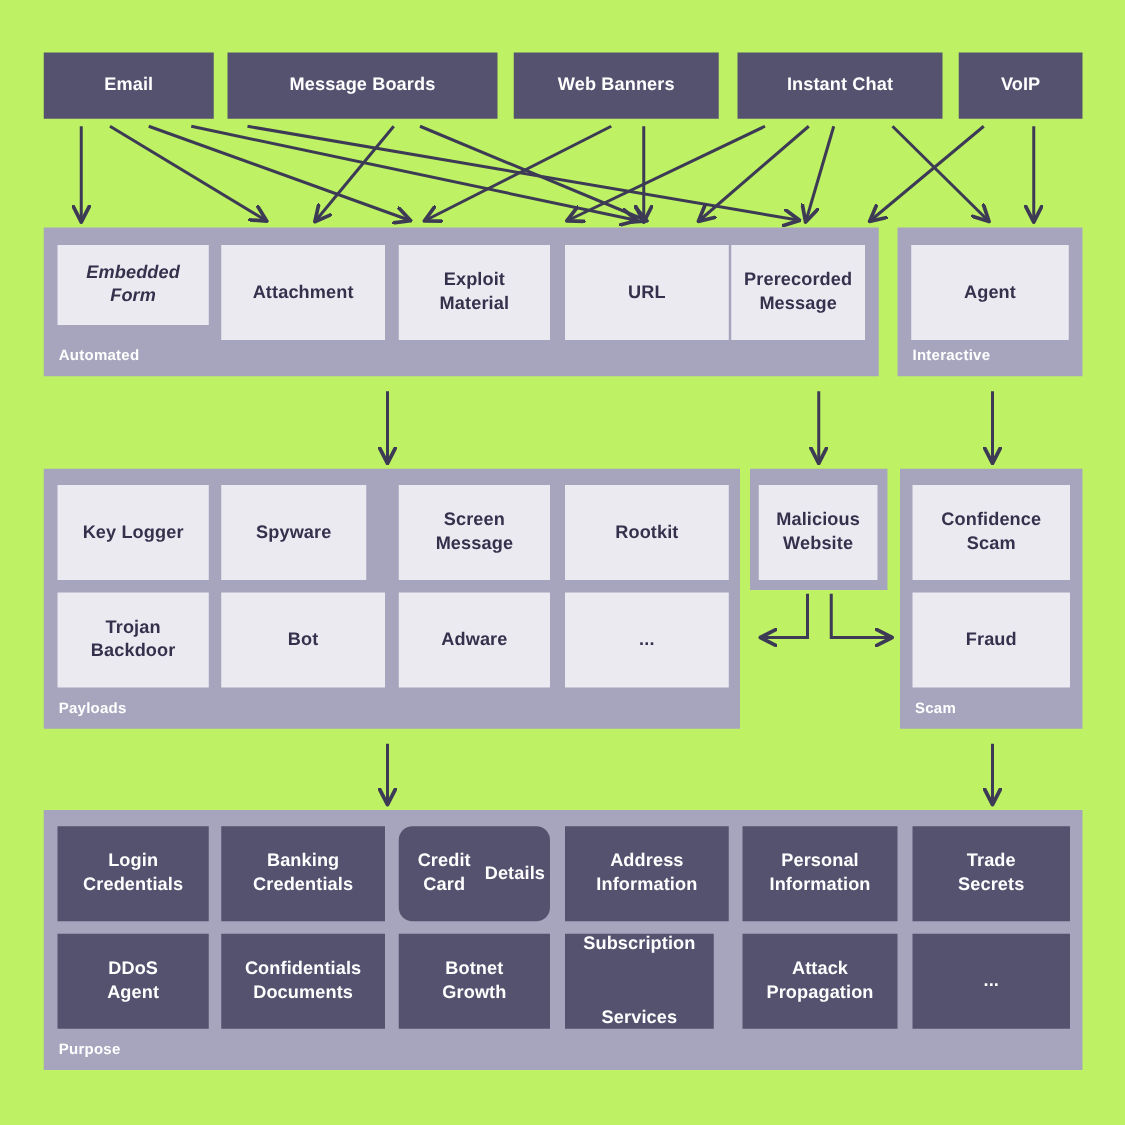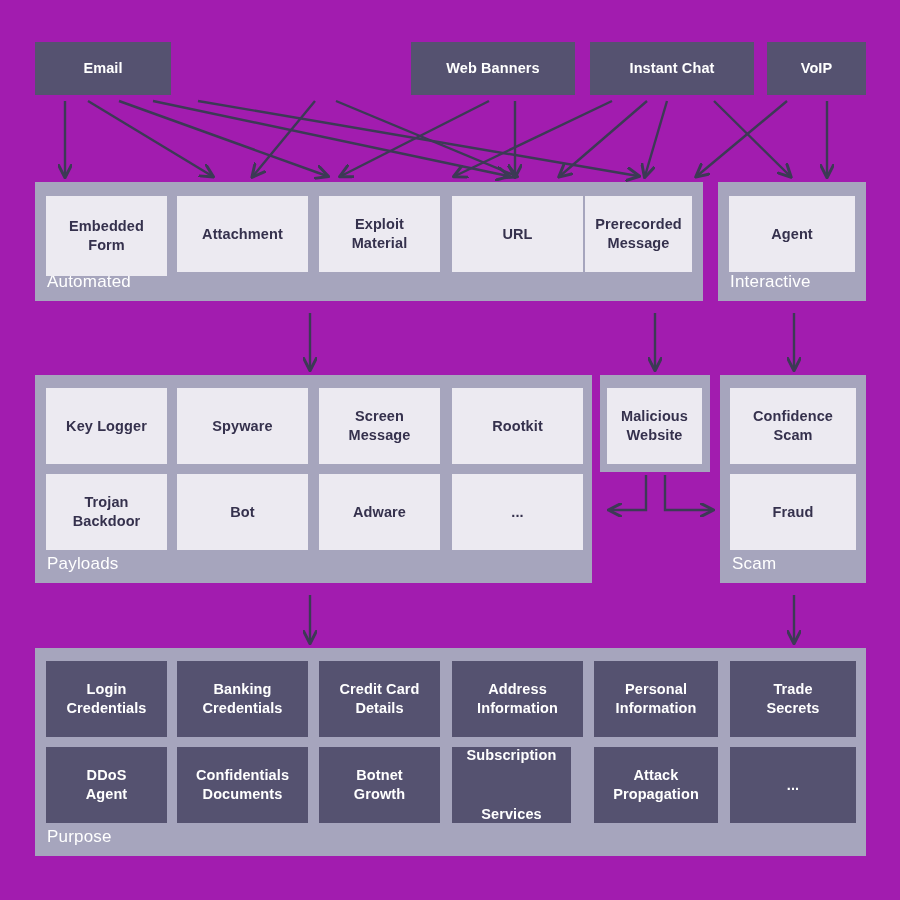--- a/index.html
+++ b/index.html
@@ -9,21 +9,21 @@
     background: #ffffff;
   }
   body {
     font-family: "Liberation Sans", sans-serif;
     -webkit-font-smoothing: antialiased;
   }
   #stage {
     position: relative;
     width: 900px;
     height: 900px;
-    background: #a21caf;
+    background: #bef264;
     overflow: hidden;
   }
 
   
   .abs { position: absolute; box-sizing: border-box; }
 
   
   .node-dark {
     background: #555270;
     color: #ffffff;
@@ -54,22 +54,22 @@
   }
 
   
   .band {
     background: #a6a5bd;
   }
 
   
   .band-label {
     color: #ffffff;
-    font-size: 17px;
-    font-weight: normal;
+    font-size: 12px;
+    font-weight: bold;
     letter-spacing: 0.2px;
     line-height: 1;
     white-space: nowrap;
   }
 
   
   #connectors {
     position: absolute;
     left: 0;
     top: 0;
@@ -84,34 +84,37 @@
   }
 </style>
 </head>
 <body>
 
 <div id="stage">
 
   <div class="abs node-dark" style="left:35px; top:42px; width:136px; height:53px;">
     <span>Email</span>
   </div>
+  <div class="abs node-dark" style="left:182px; top:42px; width:216px; height:53px;">
+    <span>Message Boards</span>
+  </div>
   <div class="abs node-dark" style="left:411px; top:42px; width:164px; height:53px;">
     <span>Web Banners</span>
   </div>
   <div class="abs node-dark" style="left:590px; top:42px; width:164px; height:53px;">
     <span>Instant Chat</span>
   </div>
   <div class="abs node-dark" style="left:767px; top:42px; width:99px; height:53px;">
     <span>VoIP</span>
   </div>
 
   <div class="abs band" style="left:35px; top:182px; width:668px; height:119px;">
     <div class="abs band-label" style="left:12px; bottom:11px;">Automated</div>
   </div>
-  <div class="abs node-light" style="left:46px; top:196px; width:121px; height:80px; flex-direction:column;">
+  <div class="abs node-light" style="left:46px; top:196px; width:121px; height:64px; flex-direction:column;font-style:italic;">
     <span>Embedded</span>
     <span>Form</span>
   </div>
   <div class="abs node-light" style="left:177px; top:196px; width:131px; height:76px; flex-direction:column;">
     <span>Attachment</span>
   </div>
   <div class="abs node-light" style="left:319px; top:196px; width:121px; height:76px; flex-direction:column;">
     <span>Exploit</span>
     <span>Material</span>
   </div>
@@ -129,21 +132,21 @@
   <div class="abs node-light" style="left:729px; top:196px; width:126px; height:76px; flex-direction:column;">
     <span>Agent</span>
   </div>
 
   <div class="abs band" style="left:35px; top:375px; width:557px; height:208px;">
     <div class="abs band-label" style="left:12px; bottom:11px;">Payloads</div>
   </div>
   <div class="abs node-light" style="left:46px; top:388px; width:121px; height:76px; flex-direction:column;">
     <span>Key Logger</span>
   </div>
-  <div class="abs node-light" style="left:177px; top:388px; width:131px; height:76px; flex-direction:column;align-items:center;">
+  <div class="abs node-light" style="left:177px; top:388px; width:116px; height:76px; flex-direction:column;align-items:center;">
     <span>Spyware</span>
   </div>
   <div class="abs node-light" style="left:319px; top:388px; width:121px; height:76px; flex-direction:column;">
     <span>Screen</span>
     <span>Message</span>
   </div>
   <div class="abs node-light" style="left:452px; top:388px; width:131px; height:76px; flex-direction:column;">
     <span>Rootkit</span>
   </div>
   <div class="abs node-light" style="left:46px; top:474px; width:121px; height:76px; flex-direction:column;">
@@ -182,21 +185,21 @@
   </div>
 
   <div class="abs node-dark" style="left:46px; top:661px; width:121px; height:76px; flex-direction:column;">
     <span>Login</span>
     <span>Credentials</span>
   </div>
   <div class="abs node-dark" style="left:177px; top:661px; width:131px; height:76px; flex-direction:column;">
     <span>Banking</span>
     <span>Credentials</span>
   </div>
-  <div class="abs node-dark" style="left:319px; top:661px; width:121px; height:76px; flex-direction:column;">
+  <div class="abs node-dark" style="left:319px; top:661px; width:121px; height:76px; flex-direction:row;border-radius:11px;">
     <span>Credit Card</span>
     <span>Details</span>
   </div>
   <div class="abs node-dark" style="left:452px; top:661px; width:131px; height:76px; flex-direction:column;">
     <span>Address</span>
     <span>Information</span>
   </div>
   <div class="abs node-dark" style="left:594px; top:661px; width:124px; height:76px; flex-direction:column;">
     <span>Personal</span>
     <span>Information</span>

